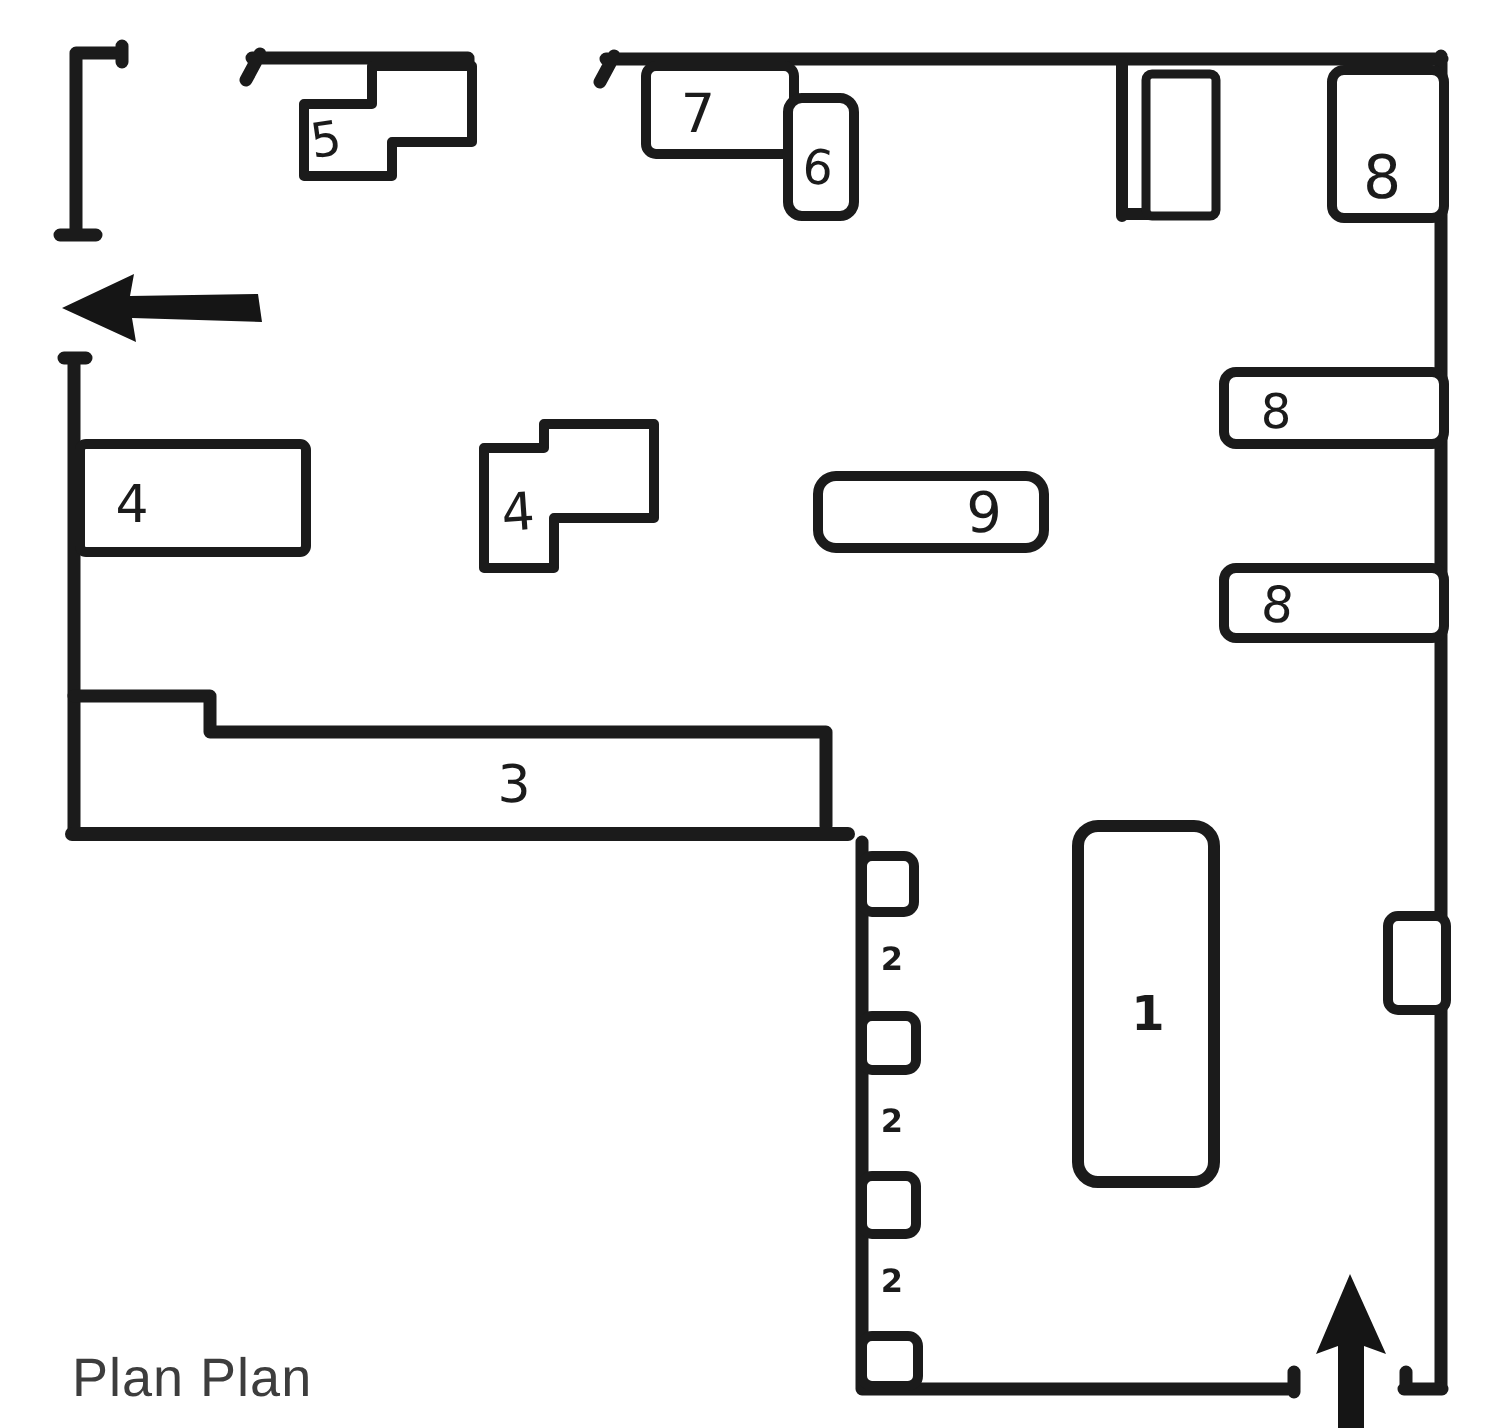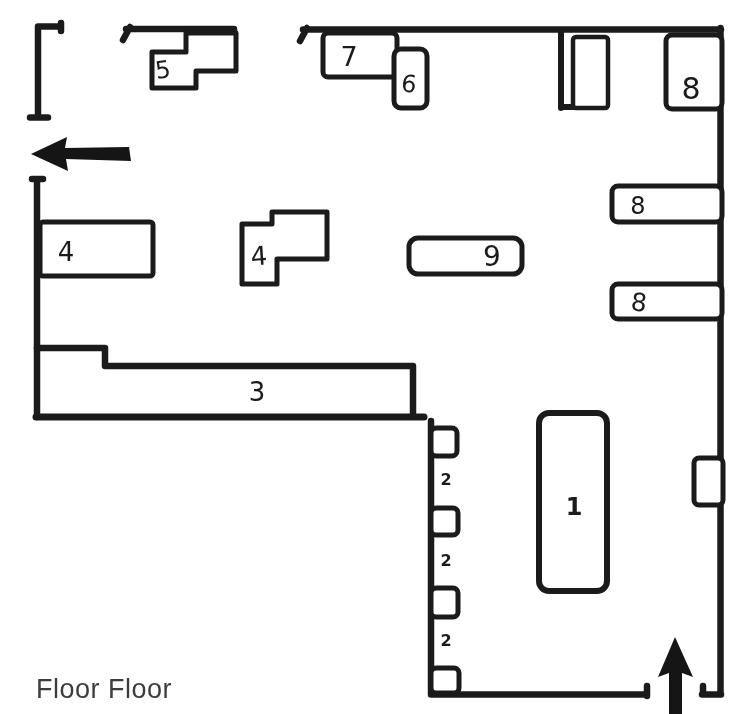--- a/index.html
+++ b/index.html
@@ -104,14 +104,14 @@
       <text x="259" y="265" font-size="26" transform="rotate(-4 259 256)">4</text>
       <text x="257" y="401" font-size="26">3</text>
       <text x="574" y="515" font-size="24" font-weight="bold">1</text>
       <text x="446" y="485" font-size="16" font-weight="bold">2</text>
       <text x="446" y="566" font-size="16" font-weight="bold">2</text>
       <text x="446" y="646" font-size="16" font-weight="bold">2</text>
     </g>
   </svg>
 
   
-  <div class="caption">Floor Floor</div>
+  <div class="caption">Plan Plan</div>
 </div>
 
 </body></html>

